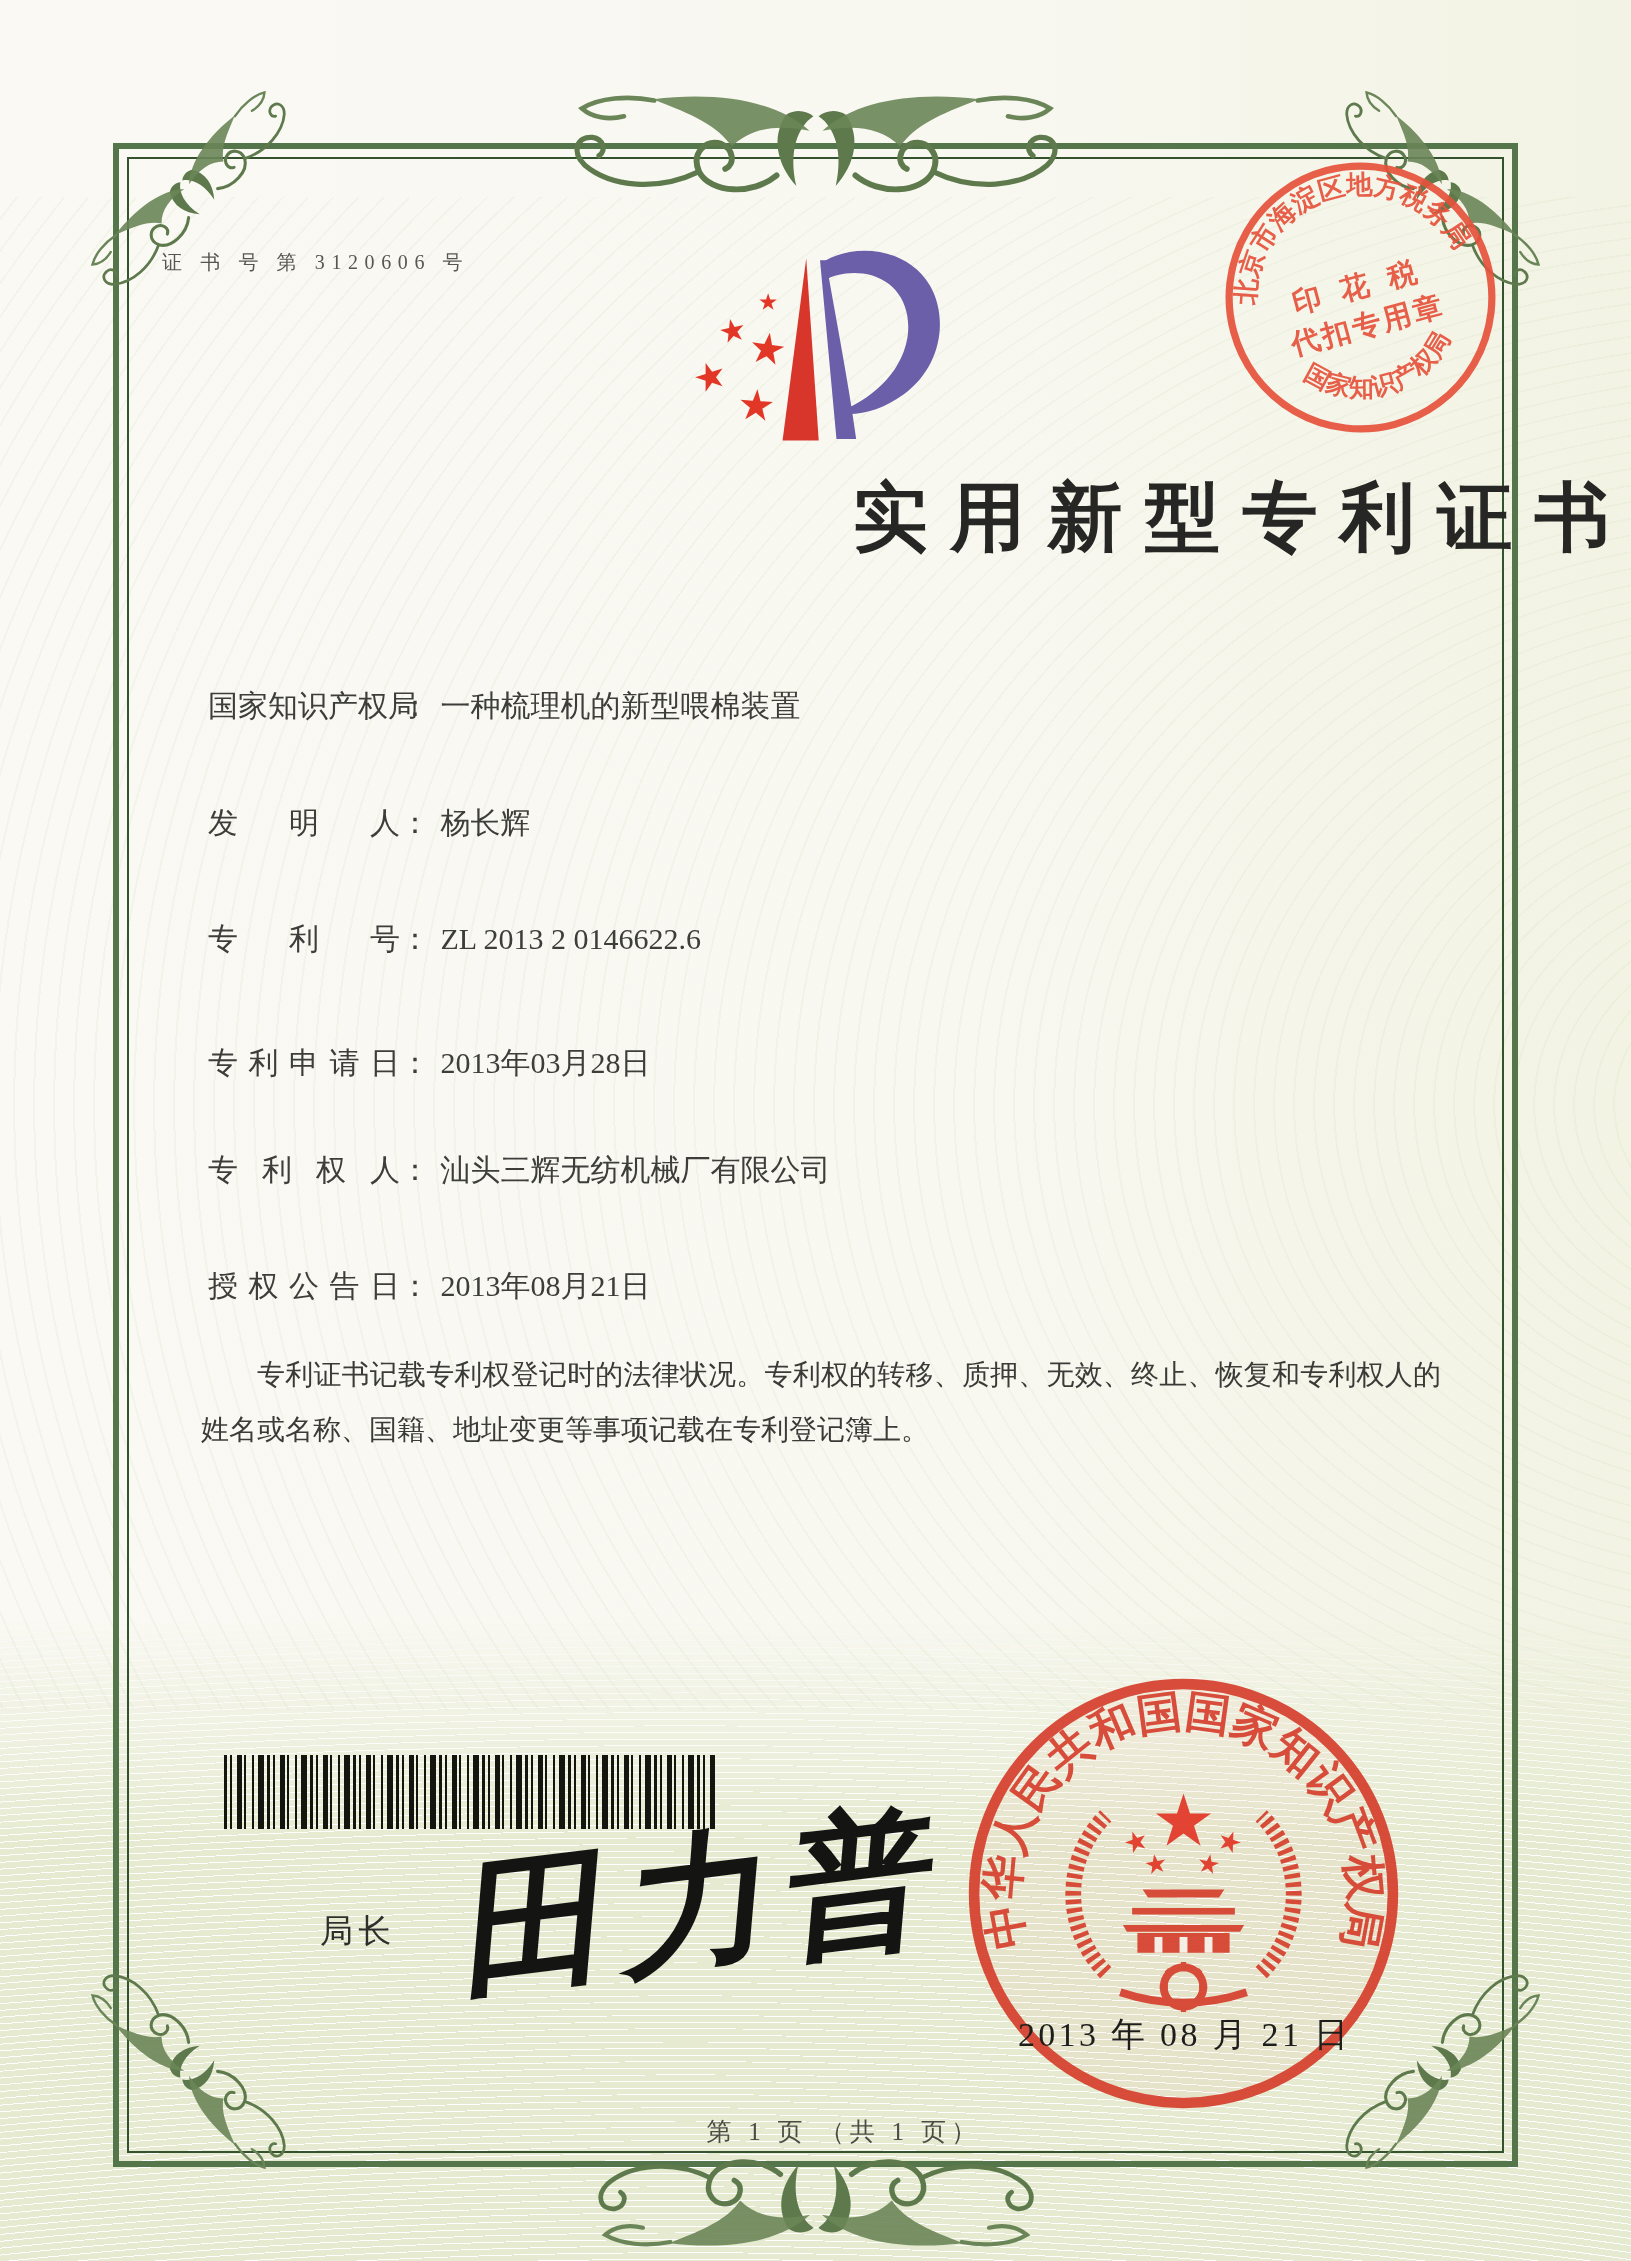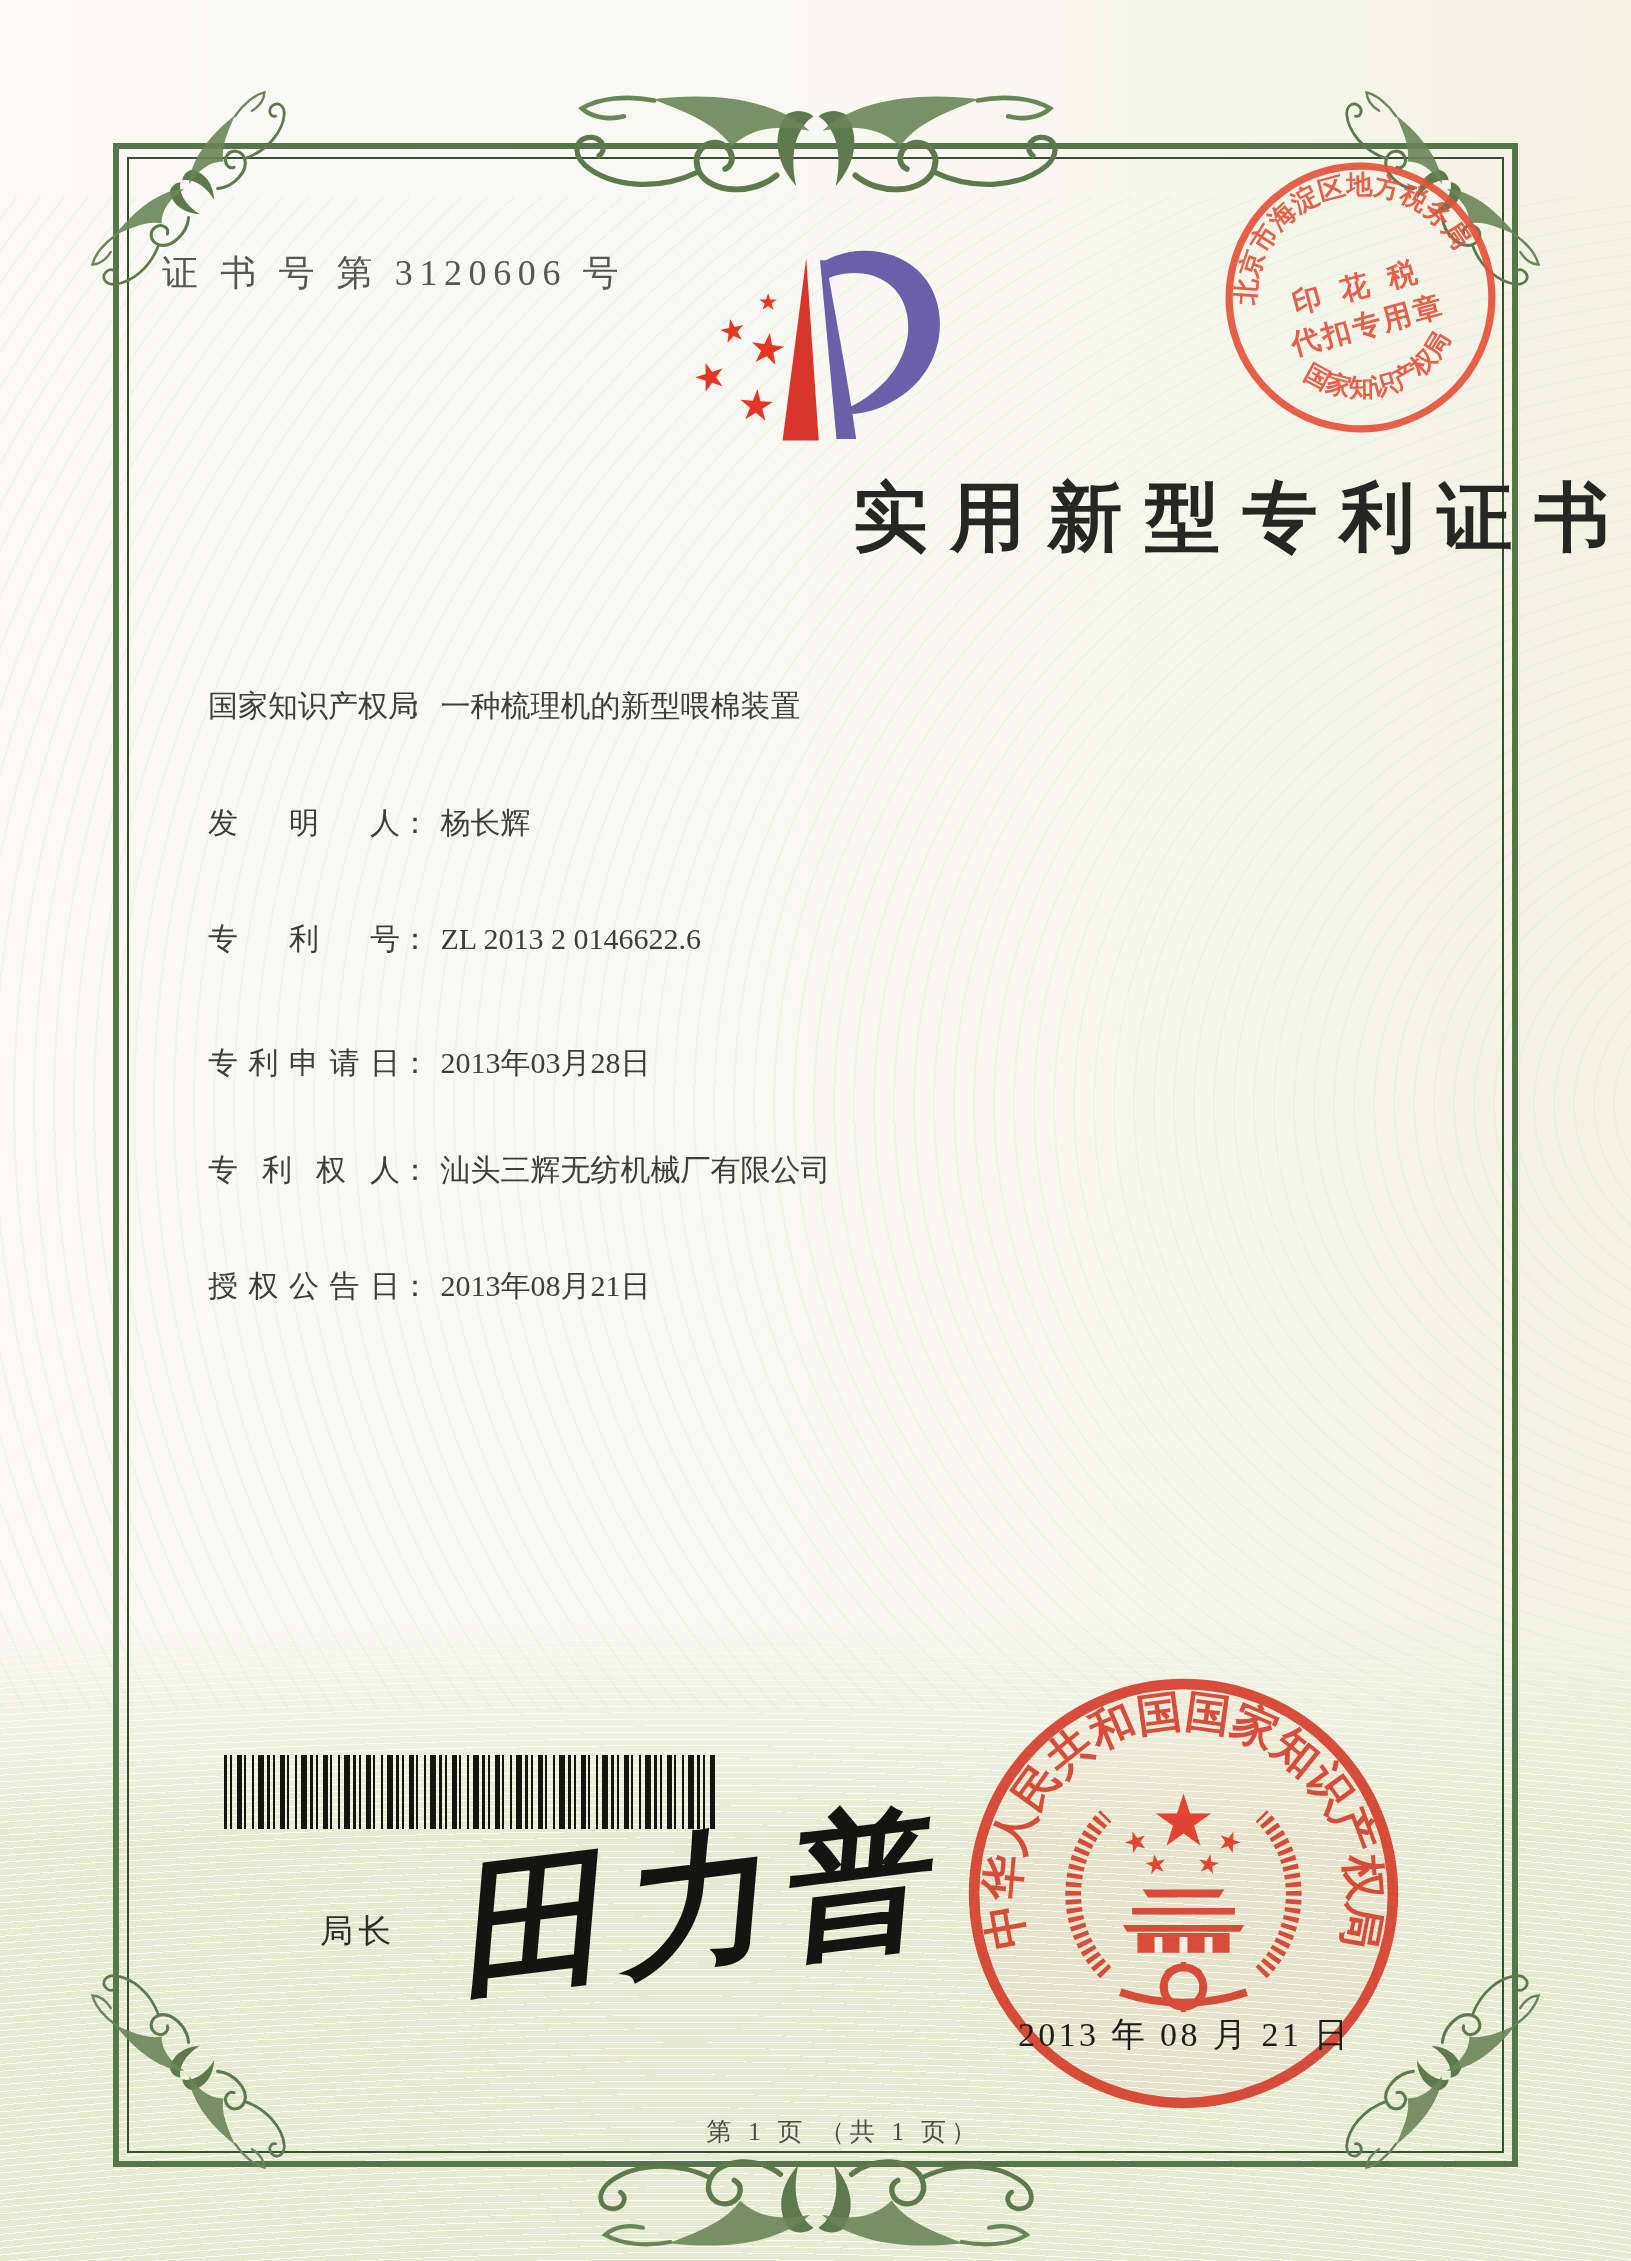--- a/index.html
+++ b/index.html
@@ -15,21 +15,21 @@
     mask-image:linear-gradient(180deg,transparent 0,#000 224px);}
   .waves-faint{position:absolute;left:0;right:0;top:197px;height:1513px;opacity:.16;
     background-image:repeating-radial-gradient(160% 140% at 110% 60%,#cdd8b2 0 2px,rgba(255,255,255,0) 2px 20px);}
 
   
   .frame-outer{position:absolute;left:113px;top:143px;width:1405px;height:2024px;
     border:6px solid #55754a;box-sizing:border-box;}
   .frame-inner{position:absolute;left:8px;top:8px;right:8px;bottom:8px;
     border:2px solid #34522e;}
 
-  .certnum{position:absolute;left:162px;top:249px;font-size:36px;letter-spacing:6.6px;color:#575752;}
+  .certnum{position:absolute;left:162px;top:249px;font-size:20px;letter-spacing:6.6px;color:#575752;}
 
   .title{position:absolute;left:0;top:468px;width:100%;text-align:right;
     font-size:75px;font-weight:700;letter-spacing:22.4px;color:#262624;text-indent:22.4px;}
 
   .fields{position:absolute;left:208px;top:686px;width:1250px;font-size:30px;color:#3d3d3a;}
   .frow{position:absolute;left:0;white-space:nowrap;}
   .flabel{display:inline-block;width:192px;text-align:justify;text-align-last:justify;vertical-align:bottom;}
   .fcolon{display:inline-block;margin-right:10.5px;}
   .paras{position:absolute;left:201px;top:1347px;width:1240px;font-size:28px;line-height:1.98;
     text-align:justify;color:#3a3a37;}
@@ -147,20 +147,21 @@
   </div>
   <div class="frow" style="top:464px;">
     <span class="flabel">专利权人</span><span class="fcolon">：</span><span>汕头三辉无纺机械厂有限公司</span>
   </div>
   <div class="frow" style="top:580px;">
     <span class="flabel">授权公告日</span><span class="fcolon">：</span><span>2013年08月21日</span>
   </div>
 </div>
 
 <div class="paras">
+  <p>专利证书记载专利权登记时的法律状况。专利权的转移、质押、无效、终止、恢复和专利权人的姓名或名称、国籍、地址变更等事项记载在专利登记簿上。</p>
 </div>
 
 <div class="barcode"></div>
 
 <div class="chief">局长</div>
 <div class="signature">田力普</div>
 
 <svg class="bigseal" width="461" height="461" viewBox="-350 -350 700 700">
   <g fill="#d6402e" opacity="0.93">
     <circle r="318" fill="rgba(220,70,50,0.04)" stroke="#d6402e" stroke-width="16"></circle>

